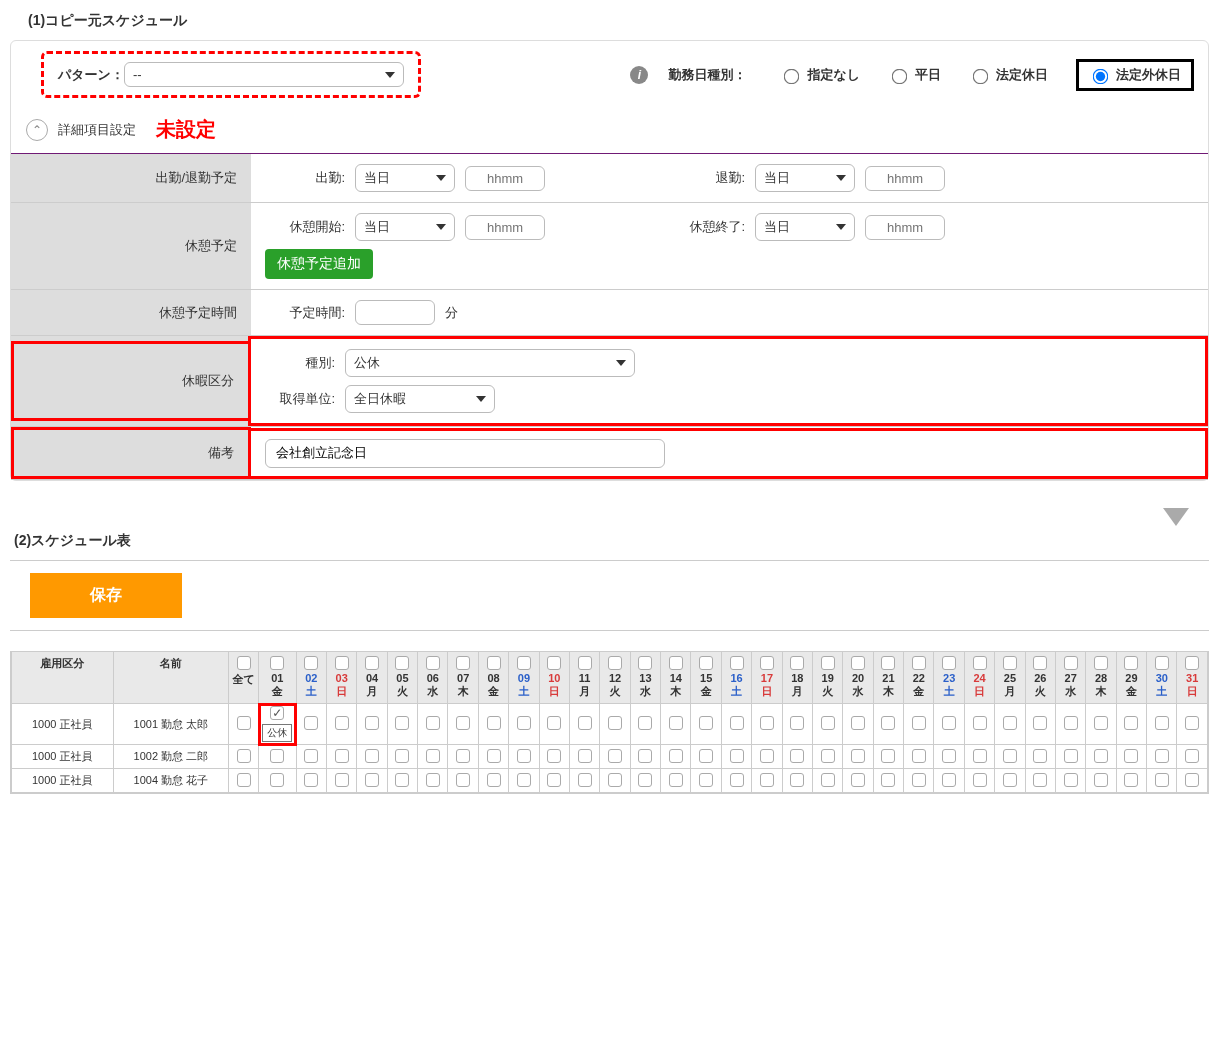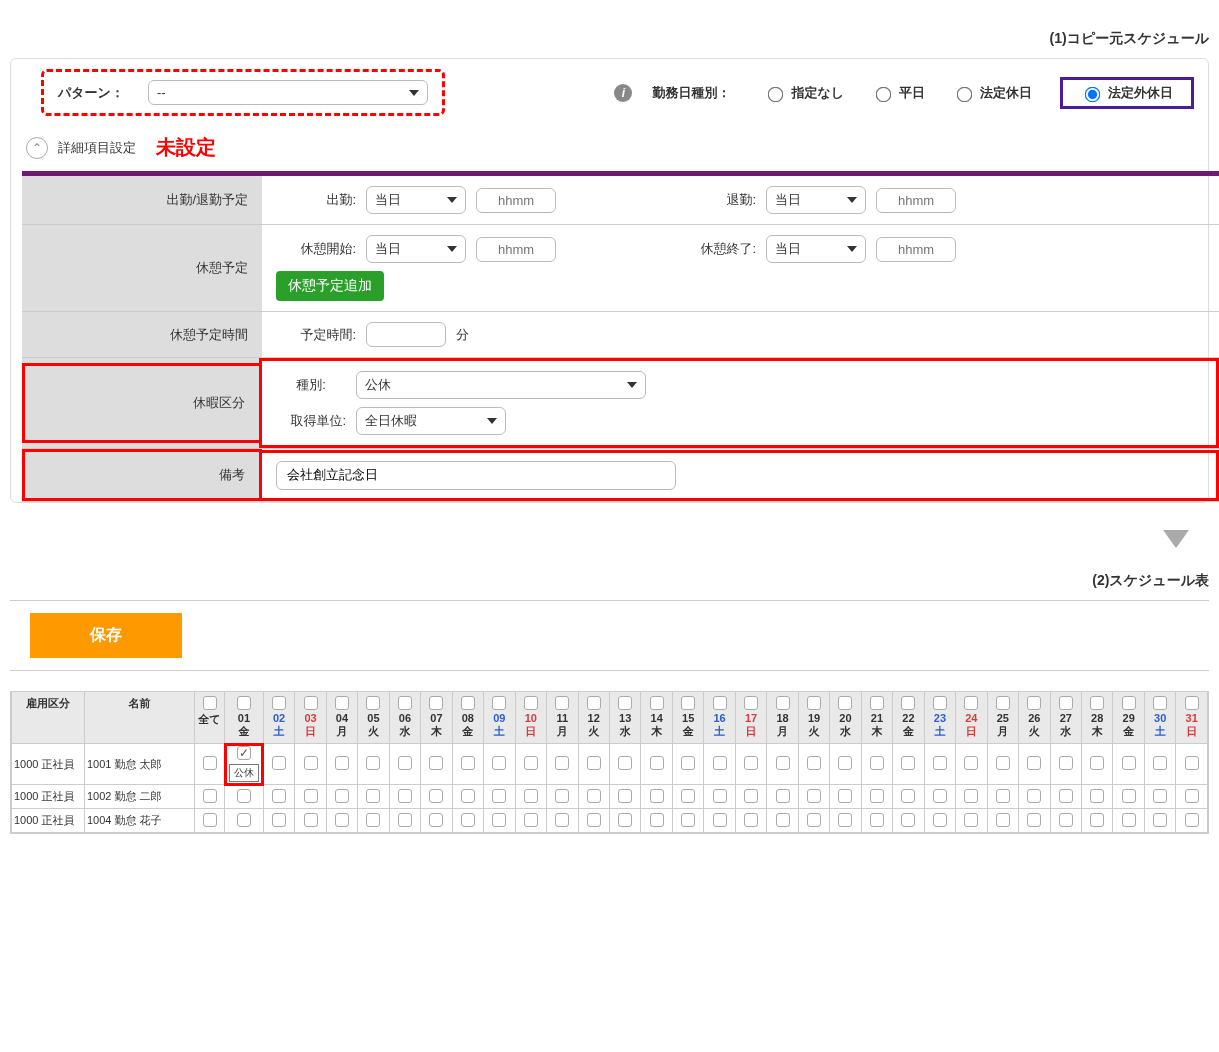--- a/index.html
+++ b/index.html
@@ -1,35 +1,35 @@
 <!DOCTYPE html>
 <html><head>
 <meta charset="utf-8">
 <style>
 * { box-sizing: border-box; }
 body { font-family: "Hiragino Kaku Gothic ProN", "Meiryo", sans-serif; font-size: 13px; color: #333; margin: 0; padding: 10px; background: #fff; }
-.section-title { font-weight: bold; font-size: 14px; margin: 20px 0 10px 18px; text-align: right; }
+.section-title { font-weight: bold; font-size: 14px; margin: 2px 0 10px 18px; }
 .panel { border: 1px solid #ddd; border-radius: 6px; padding: 10px 0 0 0; margin-bottom: 20px; }
 .top-row { display: flex; align-items: center; padding: 0 14px 12px 30px; gap: 10px; }
-.pattern-box { border: 3px dashed #ff0000; border-radius: 6px; padding: 8px 14px; display: flex; align-items: center; gap: 24px; text-align: center; }
+.pattern-box { border: 3px dashed #ff0000; border-radius: 6px; padding: 8px 14px; display: flex; align-items: center; gap: 0; text-align: center; }
 .pattern-label { font-weight: bold; }
 .select { border: 1px solid #bbb; border-radius: 6px; padding: 4px 8px; background: #fff; display: inline-flex; align-items: center; justify-content: space-between; gap: 8px; min-width: 100px; }
 .select.wide { min-width: 280px; }
 .select.wider { min-width: 290px; }
 .caret { width: 0; height: 0; border-left: 5px solid transparent; border-right: 5px solid transparent; border-top: 6px solid #333; }
 .info-icon { display:inline-flex; width:18px; height:18px; border-radius:50%; background:#888; color:#fff; align-items:center; justify-content:center; font-size:12px; font-style:italic; font-weight:bold; margin-left: auto; }
 .radio-group { display: flex; align-items: center; gap: 28px; margin-left: 10px; }
 .radio-item { display: flex; align-items: center; gap: 6px; font-weight: bold; }
-.radio-item.hl { border: 3px solid #4c1d95; padding: 4px 18px; }
+.radio-item.hl { border: 3px solid #000000; padding: 4px 10px; }
 .radio-label-lead { font-weight: bold; margin-right: 6px; }
 input[type="radio"] { transform: scale(1.2); }
 .detail-head { display: flex; align-items: center; gap: 10px; padding: 6px 10px 10px 15px; }
 .chev-circle { width: 22px; height: 22px; border: 1px solid #aaa; border-radius: 50%; display: inline-flex; align-items: center; justify-content: center; color: #888; font-size: 12px; }
 .unset-label { color: #ff0000; font-weight: bold; font-size: 20px; margin-left: 10px; }
-.detail-table { width: 100%; border-collapse: collapse; border-top: 5px solid #701a75; margin-left: 11px; }
+.detail-table { width: 100%; border-collapse: collapse; border-top: 1px solid #701a75; }
 .detail-table > tbody > tr > th { background: #ddd; text-align: right; padding: 12px 14px; font-weight: normal; width: 240px; border-bottom: 1px solid #ccc; vertical-align: middle; }
 .detail-table > tbody > tr > td { padding: 10px 14px; border-bottom: 1px solid #ccc; vertical-align: middle; }
 .row-inner { display: flex; align-items: center; gap: 10px; flex-wrap: wrap; }
 .sub-label { min-width: 80px; text-align: right; }
 .text-input { border: 1px solid #bbb; border-radius: 6px; padding: 4px 8px; font-size: 13px; width: 80px; text-align: center; color: #888; }
 .spacer { flex: 0 0 100px; }
 .btn-green { background: #2aa02a; color: #fff; border: none; border-radius: 4px; padding: 6px 12px; font-size: 14px; margin-top: 8px; }
 .btn-orange { background: #ff9900; color: #fff; border: none; font-size: 16px; padding: 12px 60px; margin-left: 20px; font-weight: bold; }
 .th-full { background: #ddd; }
 .hl-full { border: 3px solid #ff0000; }
@@ -41,21 +41,21 @@
 .sched-wrap { border: 1px solid #ccc; border-top: none; margin-top: 20px; overflow-x: auto; }
 .sched-head-btn { padding: 12px 0; border-bottom: 1px solid #ccc; border-top: 1px solid #ccc; }
 .sched-table { border-collapse: collapse; width: 100%; table-layout: auto; }
 .sched-table th, .sched-table td { border: 1px solid #ccc; font-size: 11px; text-align: center; padding: 2px 3px; }
 .sched-table thead th { background: #e9e9e9; vertical-align: top; padding: 4px 2px; }
 .day-cell { min-width: 30px; }
 .day-num { font-weight: bold; display:block; }
 .day-dow { display:block; }
 .sat { color: #2a5fc9; }
 .sun { color: #d83a3a; }
-.row-label-left { text-align: left !important; white-space: nowrap; padding: 4px 2px !important; }
+.row-label-left { text-align: left !important; white-space: nowrap; padding: 4px 20px !important; }
 .chk { width: 14px; height: 14px; border: 1px solid #aaa; border-radius: 3px; display: inline-block; background: #fff; }
 .chk.checked::after { content: "✓"; color: #555; font-size: 12px; display:block; line-height:12px; }
 .cell-hl { outline: 3px solid #ff0000; outline-offset: -2px; }
 .cell-tag { border: 1px solid #777; display:inline-block; padding: 1px 4px; font-size: 10px; margin-top: 4px; }
 .col-std { width: 73px; }
 .col-name { width: 110px; }
 .col-all { width: 30px; font-size: 10px; }
 </style>
 </head>
 <body>
@@ -154,21 +154,21 @@
     </tr>
     <tr>
       <th class="th-full" style="padding:0;">
         <div class="hl-full" style="display:flex; flex-direction:column; height:100%;">
           <div style="padding:28px 14px; text-align:right;">休暇区分</div>
         </div>
       </th>
       <td style="padding:0;">
         <div class="hl-full" style="margin-left:-3px; padding:10px 14px;">
           <div class="row-inner" style="margin-bottom:8px;">
-            <span class="sub-label" style="min-width:70px;text-align:center;">種別:</span>
+            <span class="sub-label" style="min-width:70px;">種別:</span>
             <div class="select wider">
                   <span>公休</span>
                   <span class="caret"></span>
                 </div>
           </div>
           <div class="row-inner">
             <span class="sub-label" style="min-width:70px;">取得単位:</span>
             <div class="select" style="min-width:150px;">
                   <span>全日休暇</span>
                   <span class="caret"></span>

